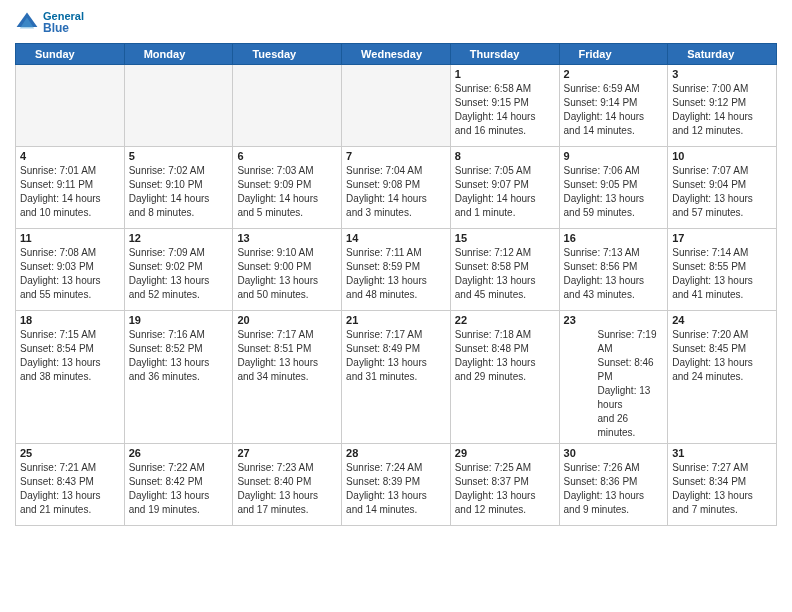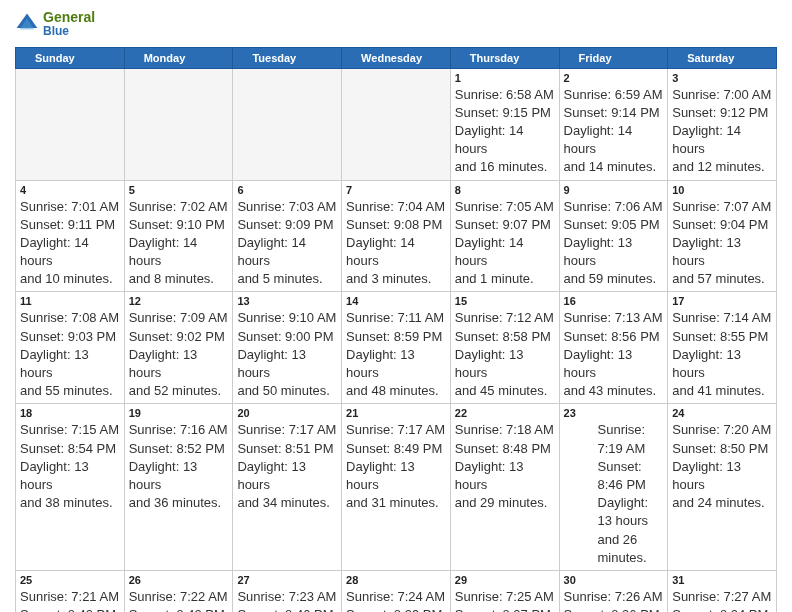--- a/index.html
+++ b/index.html
@@ -71,36 +71,36 @@
     }
     .day-num {
       font-size: 11px;
       font-weight: bold;
       color: #222;
       display: block;
       margin-bottom: 2px;
     }
     .day-info {
       color: #333;
-      font-size: 13px;
+      font-size: 10px;
       line-height: 1.4;
     }
   </style>
 </head>
 <body>
 
 <div class="page">
   <div class="header">
     <div class="logo">
       <svg class="logo-icon" viewBox="0 0 30 30" xmlns="http://www.w3.org/2000/svg">
         <polygon points="15,2 28,20 2,20" fill="#2a6db5"></polygon>
         <polygon points="15,8 24,22 6,22" fill="#4a9fd5" opacity="0.5"></polygon>
       </svg>
       <div>
-        <div style="font-size:14px;font-weight:bold;color:#4d7c0f;line-height:1.1;">General</div>
+        <div style="font-size:11px;font-weight:bold;color:#0369a1;line-height:1.1;">General</div>
         <div style="font-size:12px;font-weight:bold;color:#2a6db5;line-height:1.1;">Blue</div>
       </div>
     </div>
     <div class="title-block">
       <div class="main-title"></div>
       <div class="subtitle"></div>
     </div>
   </div>
 
   <table class="calendar">
@@ -284,21 +284,21 @@
           <td>
             <span class="day-num">23</span>
             <div class="day-info" style="white-space: pre-line; margin-left: 34px;">Sunrise: 7:19 AM
 Sunset: 8:46 PM
 Daylight: 13 hours
 and 26 minutes.</div>
           </td>
           <td>
             <span class="day-num">24</span>
             <div class="day-info" style="white-space: pre-line;">Sunrise: 7:20 AM
-Sunset: 8:50 PM
+Sunset: 8:45 PM
 Daylight: 13 hours
 and 24 minutes.</div>
           </td>
         </tr>
         <tr>
           <td>
             <span class="day-num">25</span>
             <div class="day-info" style="white-space: pre-line;">Sunrise: 7:21 AM
 Sunset: 8:43 PM
 Daylight: 13 hours

